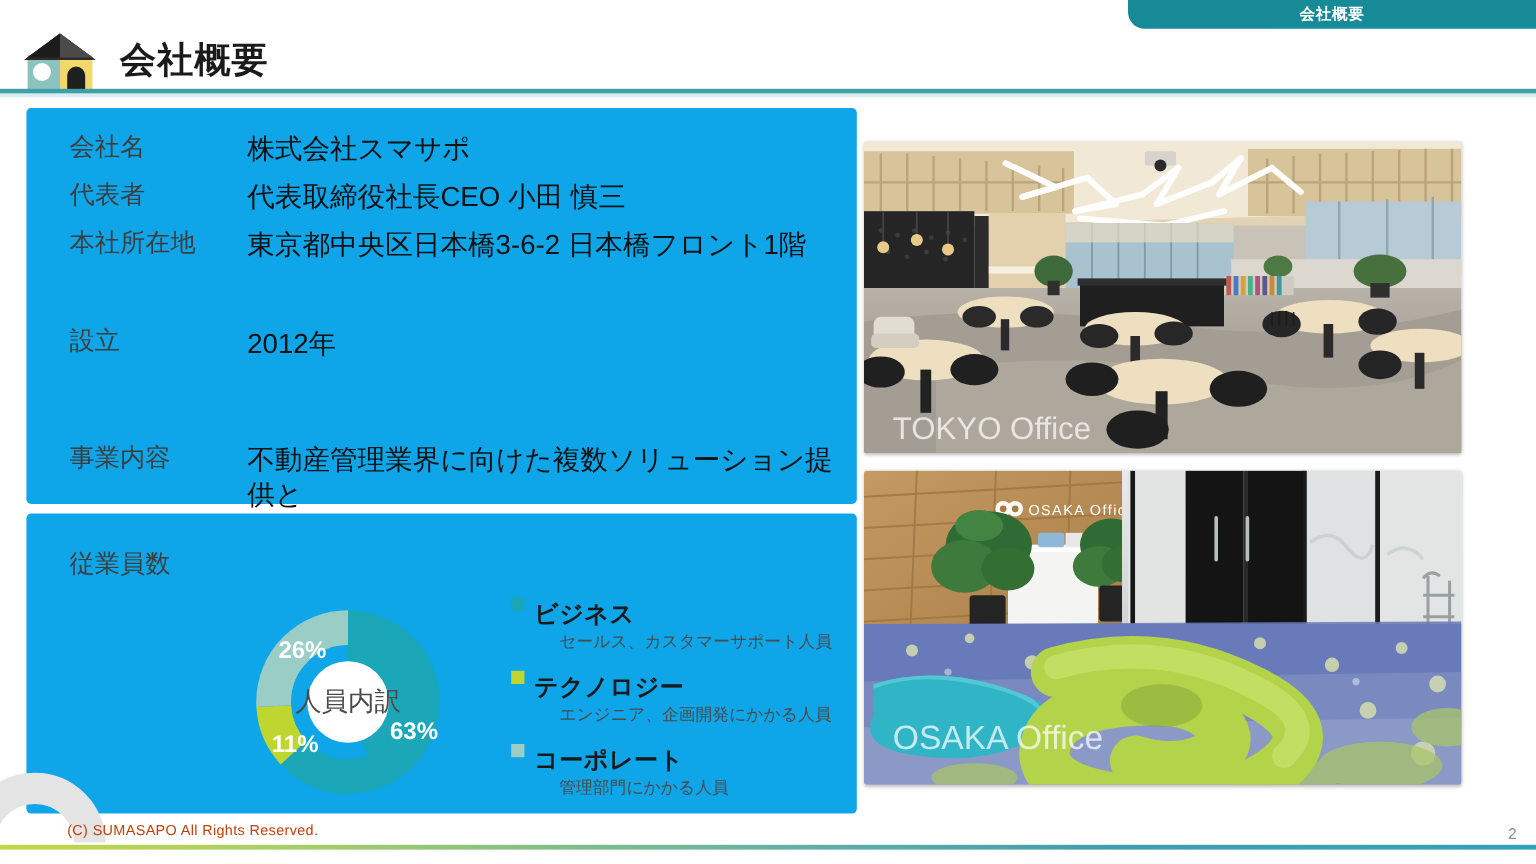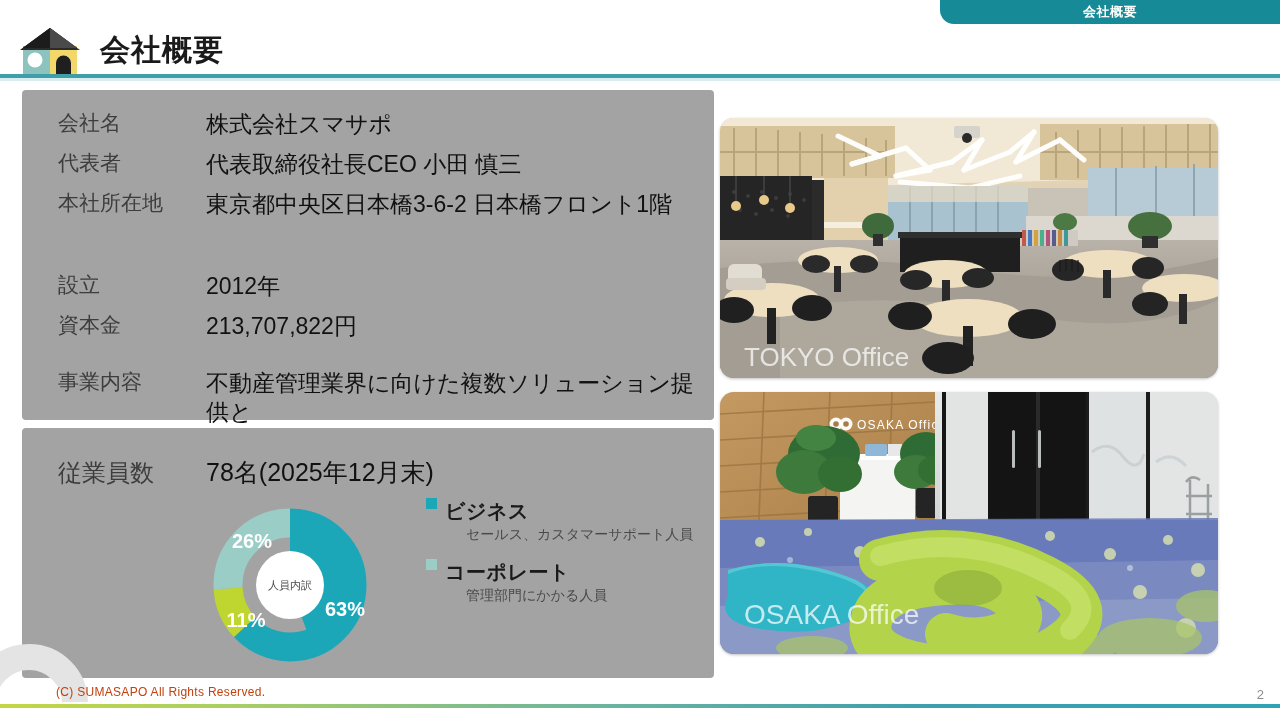--- a/index.html
+++ b/index.html
@@ -72,21 +72,21 @@
     top: 78px;
     left: 0;
     width: 1280px;
     height: 3px;
     background: #d9ecef;
   }
 
   
   .card {
     position: absolute;
-    background: #a3a3a3;
+    background: #0ea5e9;
     border-radius: 4px;
   }
   #info-card {
     left: 22px;
     top: 90px;
     width: 692px;
     height: 330px;
   }
   #staff-card {
     left: 22px;
@@ -120,21 +120,21 @@
   .staff-head {
     position: absolute;
     left: 36px;
     top: 28px;
     display: flex;
     align-items: baseline;
   }
   .staff-label {
     width: 148px;
     flex: none;
-    font-size: 24px;
+    font-size: 21px;
     color: #3d3d3d;
   }
   .staff-value {
     font-size: 25px;
     color: #111111;
     font-weight: 500;
   }
 
   
   .donut-wrap {
@@ -146,21 +146,21 @@
   }
   .donut-center-label {
     position: absolute;
     left: 0;
     top: 0;
     width: 200px;
     height: 170px;
     display: flex;
     align-items: center;
     justify-content: center;
-    font-size: 11px;
+    font-size: 22px;
     color: #4a4a4a;
     pointer-events: none;
   }
 
   
   .legend {
     position: absolute;
     left: 404px;
     top: 70px;
     width: 290px;
@@ -186,21 +186,21 @@
     margin-top: 1px;
     font-size: 14px;
     color: #4a4a4a;
   }
 
   
   .photo {
     position: absolute;
     left: 720px;
     overflow: hidden;
-    border-radius: 14px;
+    border-radius: 3px;
     box-shadow: 0 1px 3px rgba(0,0,0,0.25);
   }
   #photo-tokyo { top: 118px; width: 498px; height: 260px; }
   #photo-osaka { top: 392px; width: 498px; height: 262px; }
 
   
   .footer-arc {
     position: absolute;
     left: -30px;
     bottom: -42px;
@@ -283,36 +283,31 @@
     <div class="info-value">代表取締役社長CEO 小田 慎三</div>
   </div>
   <div class="info-row" style="top:100px">
     <div class="info-label">本社所在地</div>
     <div class="info-value">東京都中央区日本橋3-6-2 日本橋フロント1階</div>
   </div>
   <div class="info-row" style="top:182px">
     <div class="info-label">設立</div>
     <div class="info-value">2012年</div>
   </div>
-  <div class="info-row" style="top:222px">
-    <div class="info-label">資本金</div>
-    <div class="info-value">213,707,822円</div>
-  </div>
   <div class="info-row" style="top:279px">
     <div class="info-label">事業内容</div>
     <div class="info-value">不動産管理業界に向けた複数ソリューション提供と
 入居者アプリ「totono」を活用したDX推進事業</div>
   </div>
 </div>
 
 <div class="card" id="staff-card">
 
   <div class="staff-head">
     <div class="staff-label">従業員数</div>
-    <div class="staff-value">78名(2025年12月末)</div>
   </div>
 
   <div class="donut-wrap">
     <svg width="200" height="170" viewBox="0 0 200 170">
 
       <path d="M100 23 A62 62 0 0 1 121.6 143.2 L111.4 115.9 A33 33 0 0 0 100 52 Z" fill="#1ba7b8"></path>
 
       <path d="M100 23 A62 62 0 0 1 121.6 143.2 L111.4 115.9 A33 33 0 0 0 100 52 Z" fill="#1ba7b8"></path>
       <circle cx="100" cy="85" r="62" fill="none" stroke="#1ba7b8" stroke-width="29" stroke-dasharray="245.4 144.2" stroke-dashoffset="0" transform="rotate(-90 100 85)"></circle>
 
@@ -331,20 +326,25 @@
 
   <div class="legend">
     <div class="legend-item">
       <div class="legend-title-row">
         <span class="legend-swatch" style="background:#1ba7b8"></span>
         <span class="legend-title">ビジネス</span>
       </div>
       <div class="legend-desc">セールス、カスタマーサポート人員</div>
     </div>
     <div class="legend-item">
+      <div class="legend-title-row">
+        <span class="legend-swatch" style="background:#bed62f"></span>
+        <span class="legend-title">テクノロジー</span>
+      </div>
+      <div class="legend-desc">エンジニア、企画開発にかかる人員</div>
     </div>
     <div class="legend-item">
       <div class="legend-title-row">
         <span class="legend-swatch" style="background:#9bcdc7"></span>
         <span class="legend-title">コーポレート</span>
       </div>
       <div class="legend-desc">管理部門にかかる人員</div>
     </div>
   </div>
 </div>

